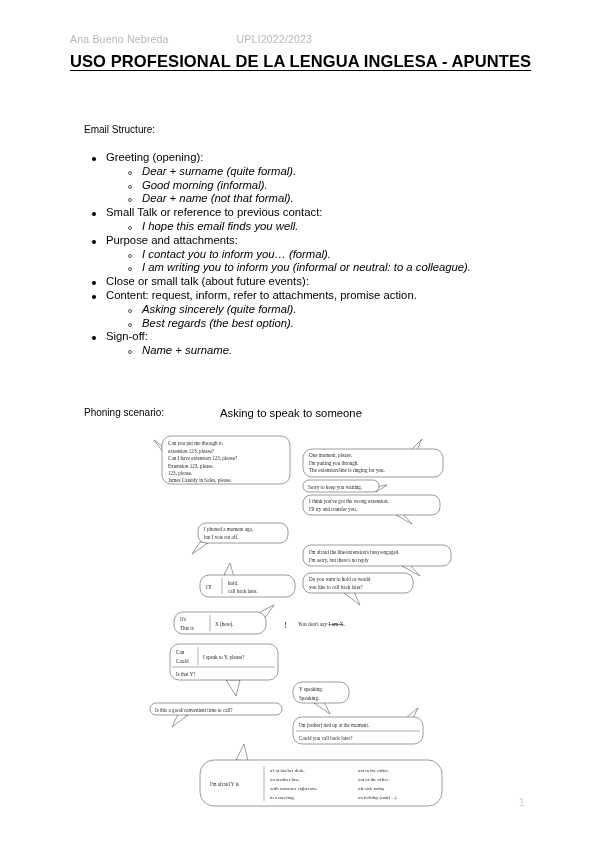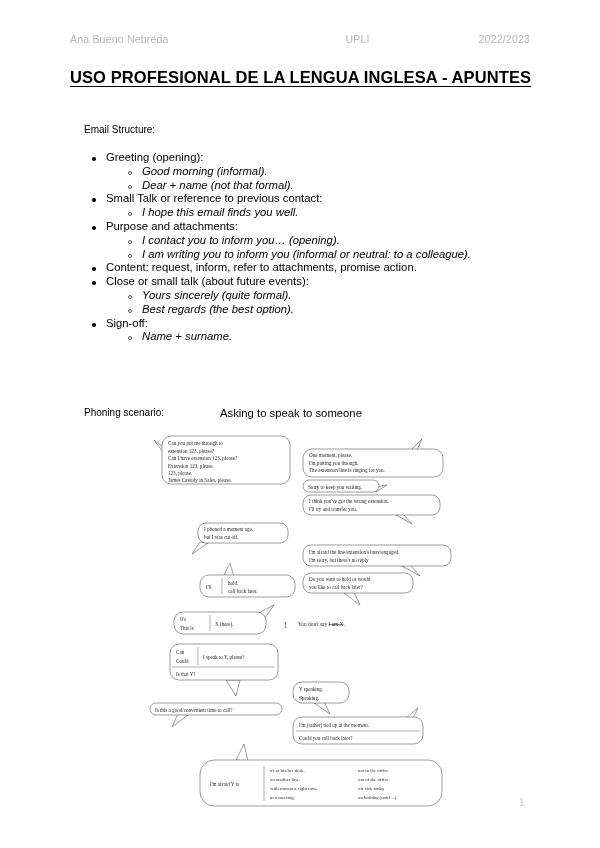--- a/index.html
+++ b/index.html
@@ -22,32 +22,31 @@
     background: #ffffff;
   }
 
   
   .doc-header {
     position: absolute;
     top: 33px;
     left: 70px;
     right: 70px;
     display: flex;
-    justify-content: space-between;
     align-items: baseline;
     font-size: 10.5px;
     color: #b6b6b6;
     letter-spacing: .2px;
   }
   .doc-header .hdr-mid { margin-left: 40px; padding-left: 28px; }
 
   
   .doc-title {
     position: absolute;
-    top: 68px;
+    top: 52px;
     left: 70px;
     right: 40px;
     font-size: 16.5px;
     font-weight: bold;
     letter-spacing: .1px;
     text-decoration: underline;
     text-underline-offset: 3px;
     white-space: nowrap;
   }
 
@@ -175,57 +174,61 @@
 
   <div class="section-heading" id="email-structure-heading">Email Structure:</div>
 
   <div class="outline">
     <div class="lvl1">
       <span class="bullet"></span>
       <span class="li-text">Greeting (opening):</span>
     </div>
     <div class="lvl2">
       <span class="bullet"></span>
+      <span class="li-text">Dear + surname (quite formal).</span>
+    </div>
+    <div class="lvl2">
+      <span class="bullet"></span>
       <span class="li-text">Good morning (informal).</span>
     </div>
     <div class="lvl2">
       <span class="bullet"></span>
       <span class="li-text">Dear + name (not that formal).</span>
     </div>
     <div class="lvl1">
       <span class="bullet"></span>
       <span class="li-text">Small Talk or reference to previous contact:</span>
     </div>
     <div class="lvl2">
       <span class="bullet"></span>
       <span class="li-text">I hope this email finds you well.</span>
     </div>
     <div class="lvl1">
       <span class="bullet"></span>
       <span class="li-text">Purpose and attachments:</span>
     </div>
     <div class="lvl2">
       <span class="bullet"></span>
-      <span class="li-text">I contact you to inform you… (opening).</span>
+      <span class="li-text">I contact you to inform you… (formal).</span>
     </div>
     <div class="lvl2">
       <span class="bullet"></span>
       <span class="li-text">I am writing you to inform you (informal or neutral: to a colleague).</span>
     </div>
     <div class="lvl1">
       <span class="bullet"></span>
+      <span class="li-text">Close or small talk (about future events):</span>
+    </div>
+    <div class="lvl1">
+      <span class="bullet"></span>
       <span class="li-text">Content: request, inform, refer to attachments, promise action.</span>
     </div>
-    <div class="lvl1">
-      <span class="bullet"></span>
-      <span class="li-text">Close or small talk (about future events):</span>
-    </div>
-    <div class="lvl2">
-      <span class="bullet"></span>
-      <span class="li-text">Yours sincerely (quite formal).</span>
+    <div class="lvl2">
+      <span class="bullet"></span>
+      <span class="li-text">Asking sincerely (quite formal).</span>
     </div>
     <div class="lvl2">
       <span class="bullet"></span>
       <span class="li-text">Best regards (the best option).</span>
     </div>
     <div class="lvl1">
       <span class="bullet"></span>
       <span class="li-text">Sign-off:</span>
     </div>
     <div class="lvl2">

